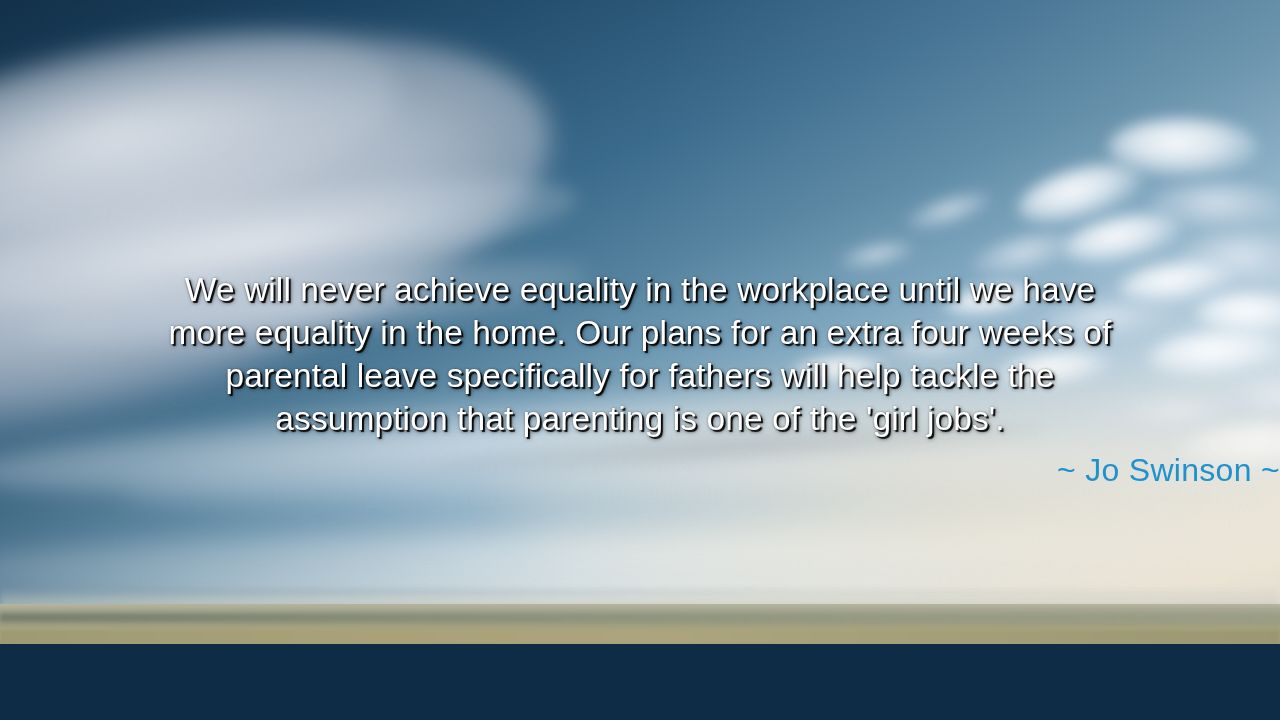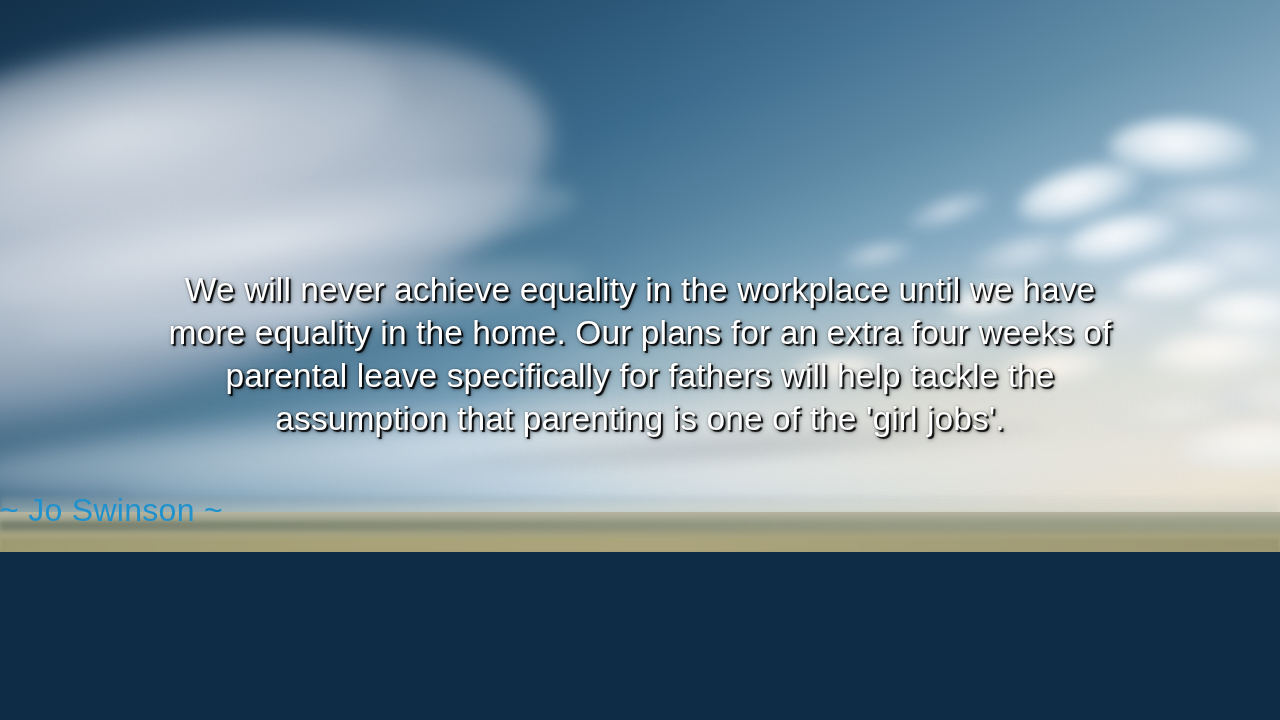--- a/index.html
+++ b/index.html
@@ -7,21 +7,21 @@
 
   html, body {
     width:1280px; height:720px;
     overflow:hidden;
     background:#0f2c47;
     font-family:"Liberation Sans", sans-serif;
   }
 
   .stage {
     position:relative;
-    width:1280px; height:552px;
+    width:1280px; height:644px;
     overflow:hidden;
   }
 
   
   .sky {
     position:absolute; inset:0;
     background:
       linear-gradient(160deg,
         #16364f 0%,
         #1d4463 10%,
@@ -256,22 +256,22 @@
     text-shadow:
        2px 2px 1px rgba(0,0,0,0.92),
        2px 2px 4px rgba(0,0,0,0.55),
        0 0 2px rgba(0,0,0,0.35);
     white-space:pre-line;
   }
 
   .author {
     position:absolute;
     left:0; right:0;
-    top:491px;
-    text-align:left;
+    top:451px;
+    text-align:right;
     font-family:"Liberation Sans", sans-serif;
     font-size:32px;
     line-height:38px;
     font-weight:400;
     color:#1f91cd;
     letter-spacing:0.3px;
   }
 </style>
 </head>
 <body>

